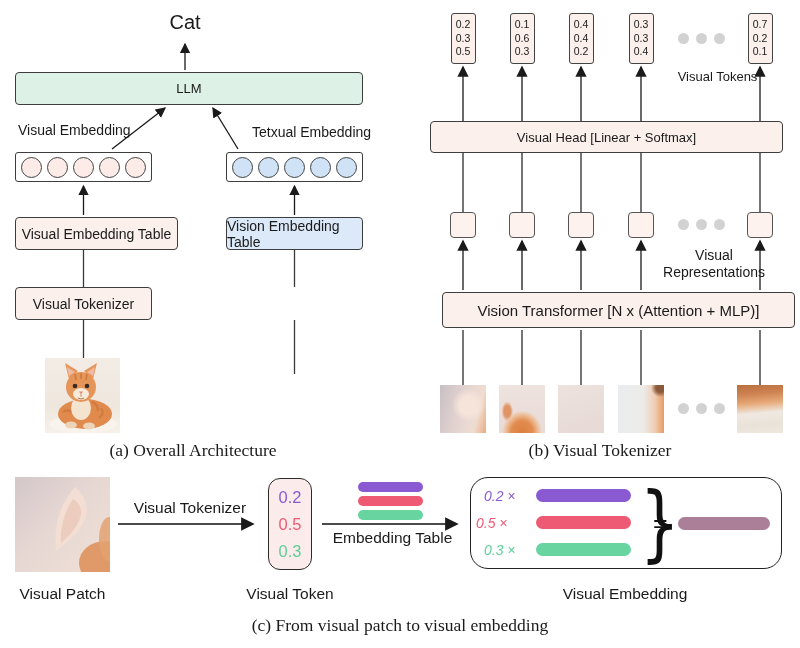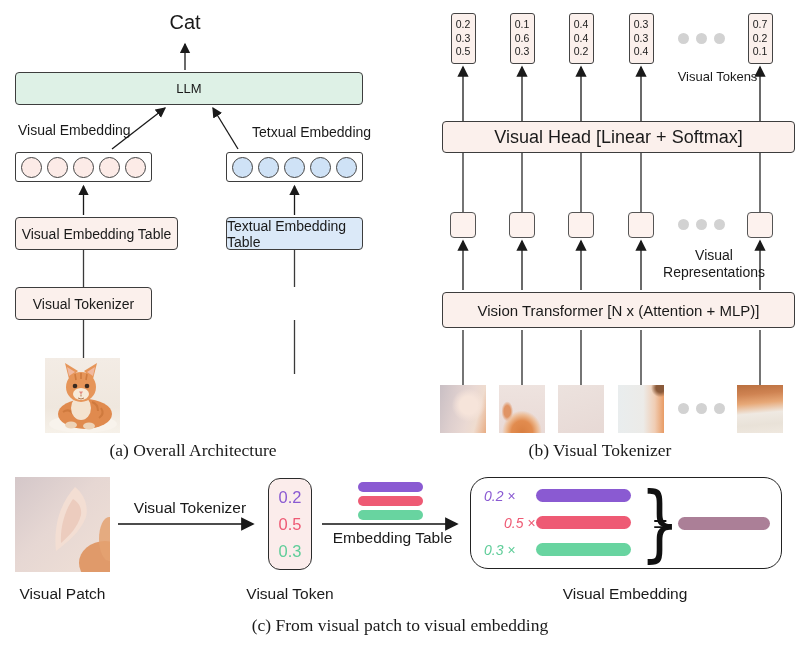--- a/index.html
+++ b/index.html
@@ -124,21 +124,21 @@
     <span class="circ blue"></span>
     <span class="circ blue"></span>
     <span class="circ blue"></span>
     <span class="circ blue"></span>
   </div>
 
   <div class="box pinkbox" style="left:15px;top:217px;width:163px;height:33px;">
     <span>Visual Embedding Table</span>
   </div>
   <div class="box bluebox" style="left:226px;top:217px;width:137px;height:33px;">
-    <span>Textual Embedding Table</span>
+    <span>Vision Embedding Table</span>
   </div>
 
   <div class="box pinkbox" style="left:15px;top:287px;width:137px;height:33px;">
     <span>Visual Tokenizer</span>
   </div>
 
   <div class="abs" style="left:45px;top:358px;width:75px;height:75px;">
     <svg width="75" height="75" viewBox="0 0 75 75">
       <defs>
         <linearGradient id="catbg" x1="0" y1="0" x2="0" y2="1">
@@ -197,21 +197,21 @@
     <span>0.1</span>
   </div>
   <div class="dots" style="left:678px;top:33px;">
     <span class="dot"></span>
     <span class="dot"></span>
     <span class="dot"></span>
   </div>
 
   <div class="lbl center" style="left:660px;top:69px;width:115px;font-size:13px;">Visual Tokens</div>
 
-  <div class="box pinkbox" style="left:442px;top:121px;width:353px;height:32px;font-size:18px;">
+  <div class="box pinkbox" style="left:430px;top:121px;width:353px;height:32px;font-size:13px;">
     <span>Visual Head [Linear + Softmax]</span>
   </div>
 
   <div class="repbox" style="left:450px;top:212px;"></div>
   <div class="repbox" style="left:509px;top:212px;"></div>
   <div class="repbox" style="left:568px;top:212px;"></div>
   <div class="repbox" style="left:628px;top:212px;"></div>
   <div class="repbox" style="left:747px;top:212px;"></div>
   <div class="dots" style="left:678px;top:219px;">
     <span class="dot"></span>
@@ -269,21 +269,21 @@
   <div class="bar red" style="left:358px;top:496px;width:65px;height:9.5px;"></div>
   <div class="bar green" style="left:358px;top:510px;width:65px;height:9.5px;"></div>
 
   <div class="lbl center" style="left:320px;top:529px;width:145px;font-size:15.5px;">Embedding Table</div>
 
   <div class="embedbox"></div>
   <div class="wtext tpurple" style="left:484px;top:488px;">
     <span>0.2</span>
     <span>×</span>
   </div>
-  <div class="wtext tred" style="left:504px;top:515px;">
+  <div class="wtext tred" style="left:476px;top:515px;">
     <span>0.5</span>
     <span>×</span>
   </div>
   <div class="wtext tgreen" style="left:484px;top:542px;">
     <span>0.3</span>
     <span>×</span>
   </div>
   <div class="bar purple" style="left:536px;top:489px;width:95px;height:13px;border-radius:7px;"></div>
   <div class="bar red" style="left:536px;top:516px;width:95px;height:13px;border-radius:7px;"></div>
   <div class="bar green" style="left:536px;top:543px;width:95px;height:13px;border-radius:7px;"></div>

